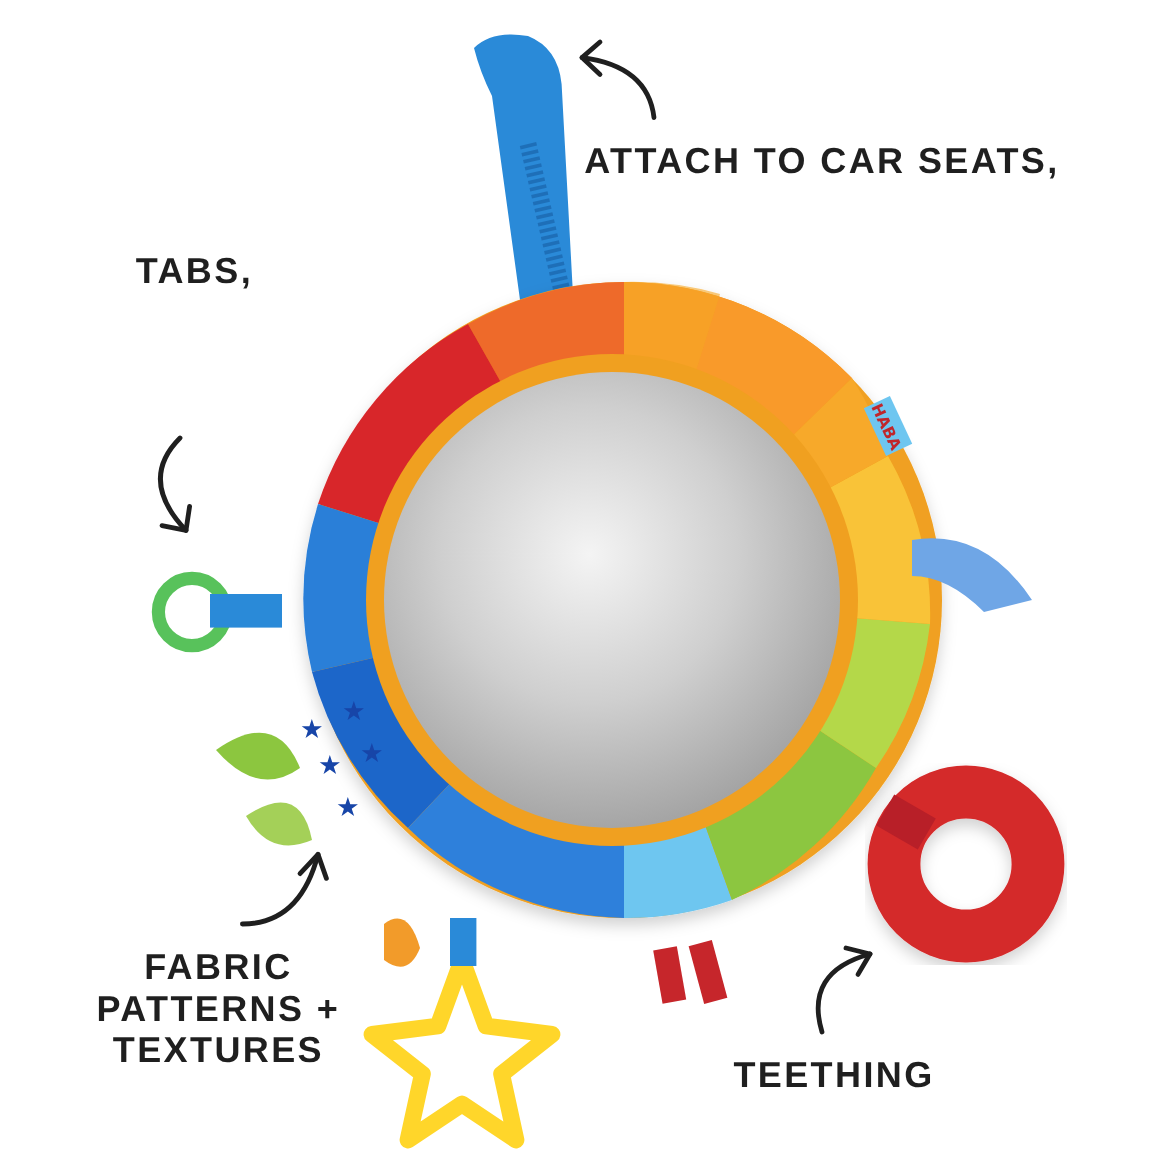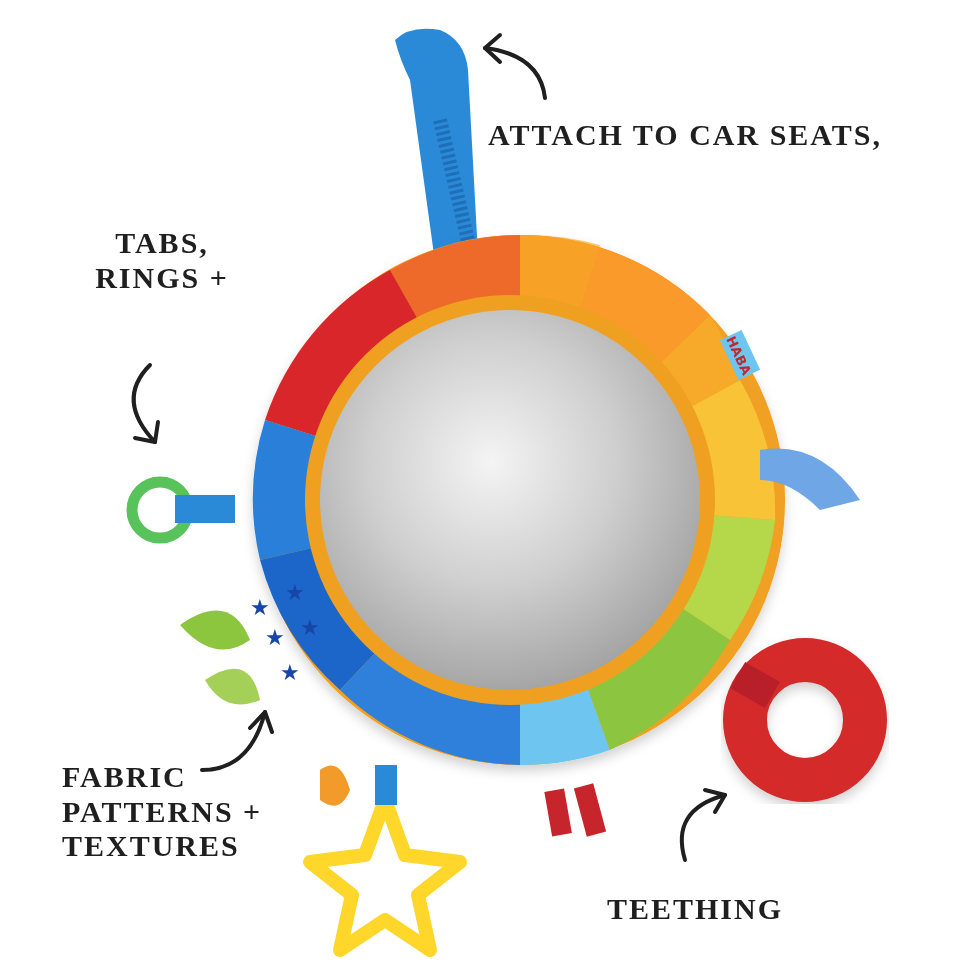--- a/index.html
+++ b/index.html
@@ -1,23 +1,23 @@
 <!DOCTYPE html>
 <html><head>
 <meta charset="utf-8">
 <style>
   html,body{margin:0;padding:0;background:#ffffff;}
   body{width:970px;height:970px;position:relative;overflow:hidden;font-family:"Liberation Sans",sans-serif;}
   .stage{position:absolute;left:0;top:0;width:970px;height:970px;}
-  .label{position:absolute;color:#1f1f1f;font-weight:700;letter-spacing:2px;line-height:1.15;font-family:Liberation Serif, serif;text-transform:uppercase;}
+  .label{position:absolute;color:#1f1f1f;font-weight:700;letter-spacing:2px;line-height:1.15;font-family:Liberation Sans, sans-serif;text-transform:uppercase;}
   .label span{display:block;}
   .lbl-attach{left:470px;top:118px;font-size:30px;text-align:center;width:430px;}
-  .lbl-tabs{left:62px;top:226px;font-size:30px;text-align:center;width:200px;}
-  .lbl-fabric{left:62px;top:760px;font-size:30px;text-align:left;width:240px;}
-  .lbl-teeth{left:590px;top:880px;font-size:30px;text-align:center;width:210px;margin-top:12px;}
+  .lbl-tabs{left:62px;top:210px;font-size:30px;text-align:center;width:200px;}
+  .lbl-fabric{left:62px;top:790px;font-size:30px;text-align:center;width:240px;}
+  .lbl-teeth{left:590px;top:880px;font-size:30px;text-align:center;width:210px;}
   svg.art{position:absolute;left:0;top:0;}
 </style>
 </head>
 <body>
 
 <div class="stage">
   <svg class="art" width="970" height="970" viewBox="0 0 970 970">
     <defs>
       <radialGradient id="mirror" cx="45%" cy="40%" r="65%">
         <stop offset="0%" stop-color="#f4f4f4"></stop>
@@ -94,21 +94,20 @@
       <path d="M685 860 Q670 810 725 795"></path>
       <path d="M725 795 L705 790 M725 795 L715 812"></path>
     </g>
   </svg>
 
   <div class="label lbl-attach">
     <span>ATTACH TO CAR SEATS,</span>
   </div>
   <div class="label lbl-tabs">
     <span>TABS,</span>
-    <span>RINGS +</span>
   </div>
   <div class="label lbl-fabric">
     <span>FABRIC</span>
     <span>PATTERNS +</span>
     <span>TEXTURES</span>
   </div>
   <div class="label lbl-teeth">
     <span>TEETHING</span>
   </div>
 </div>

